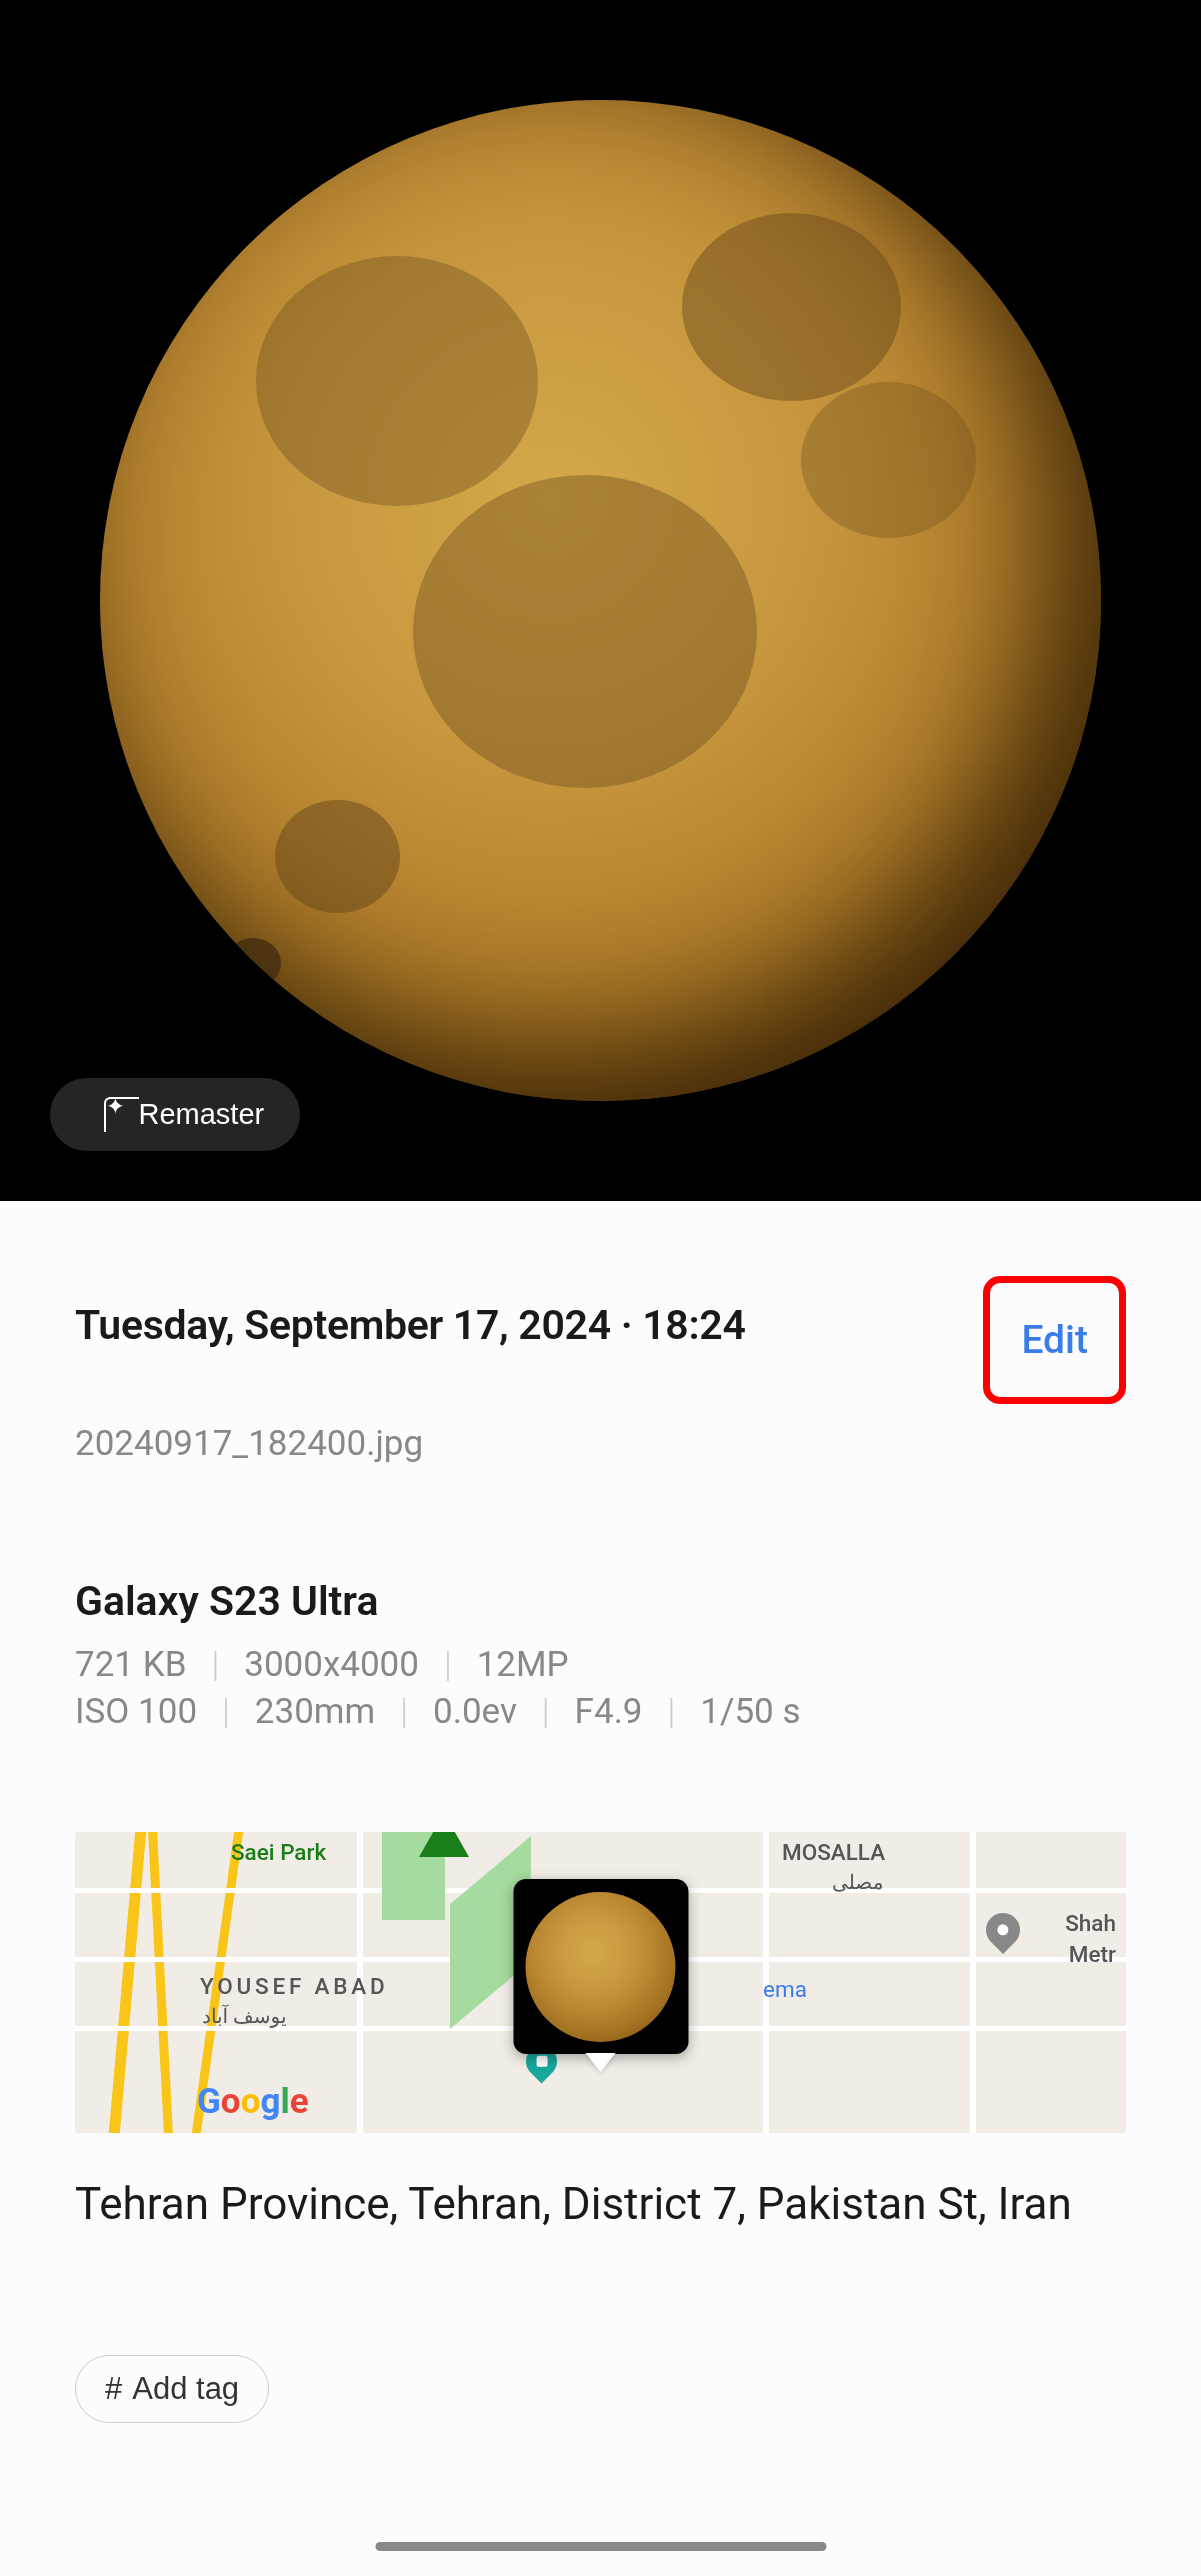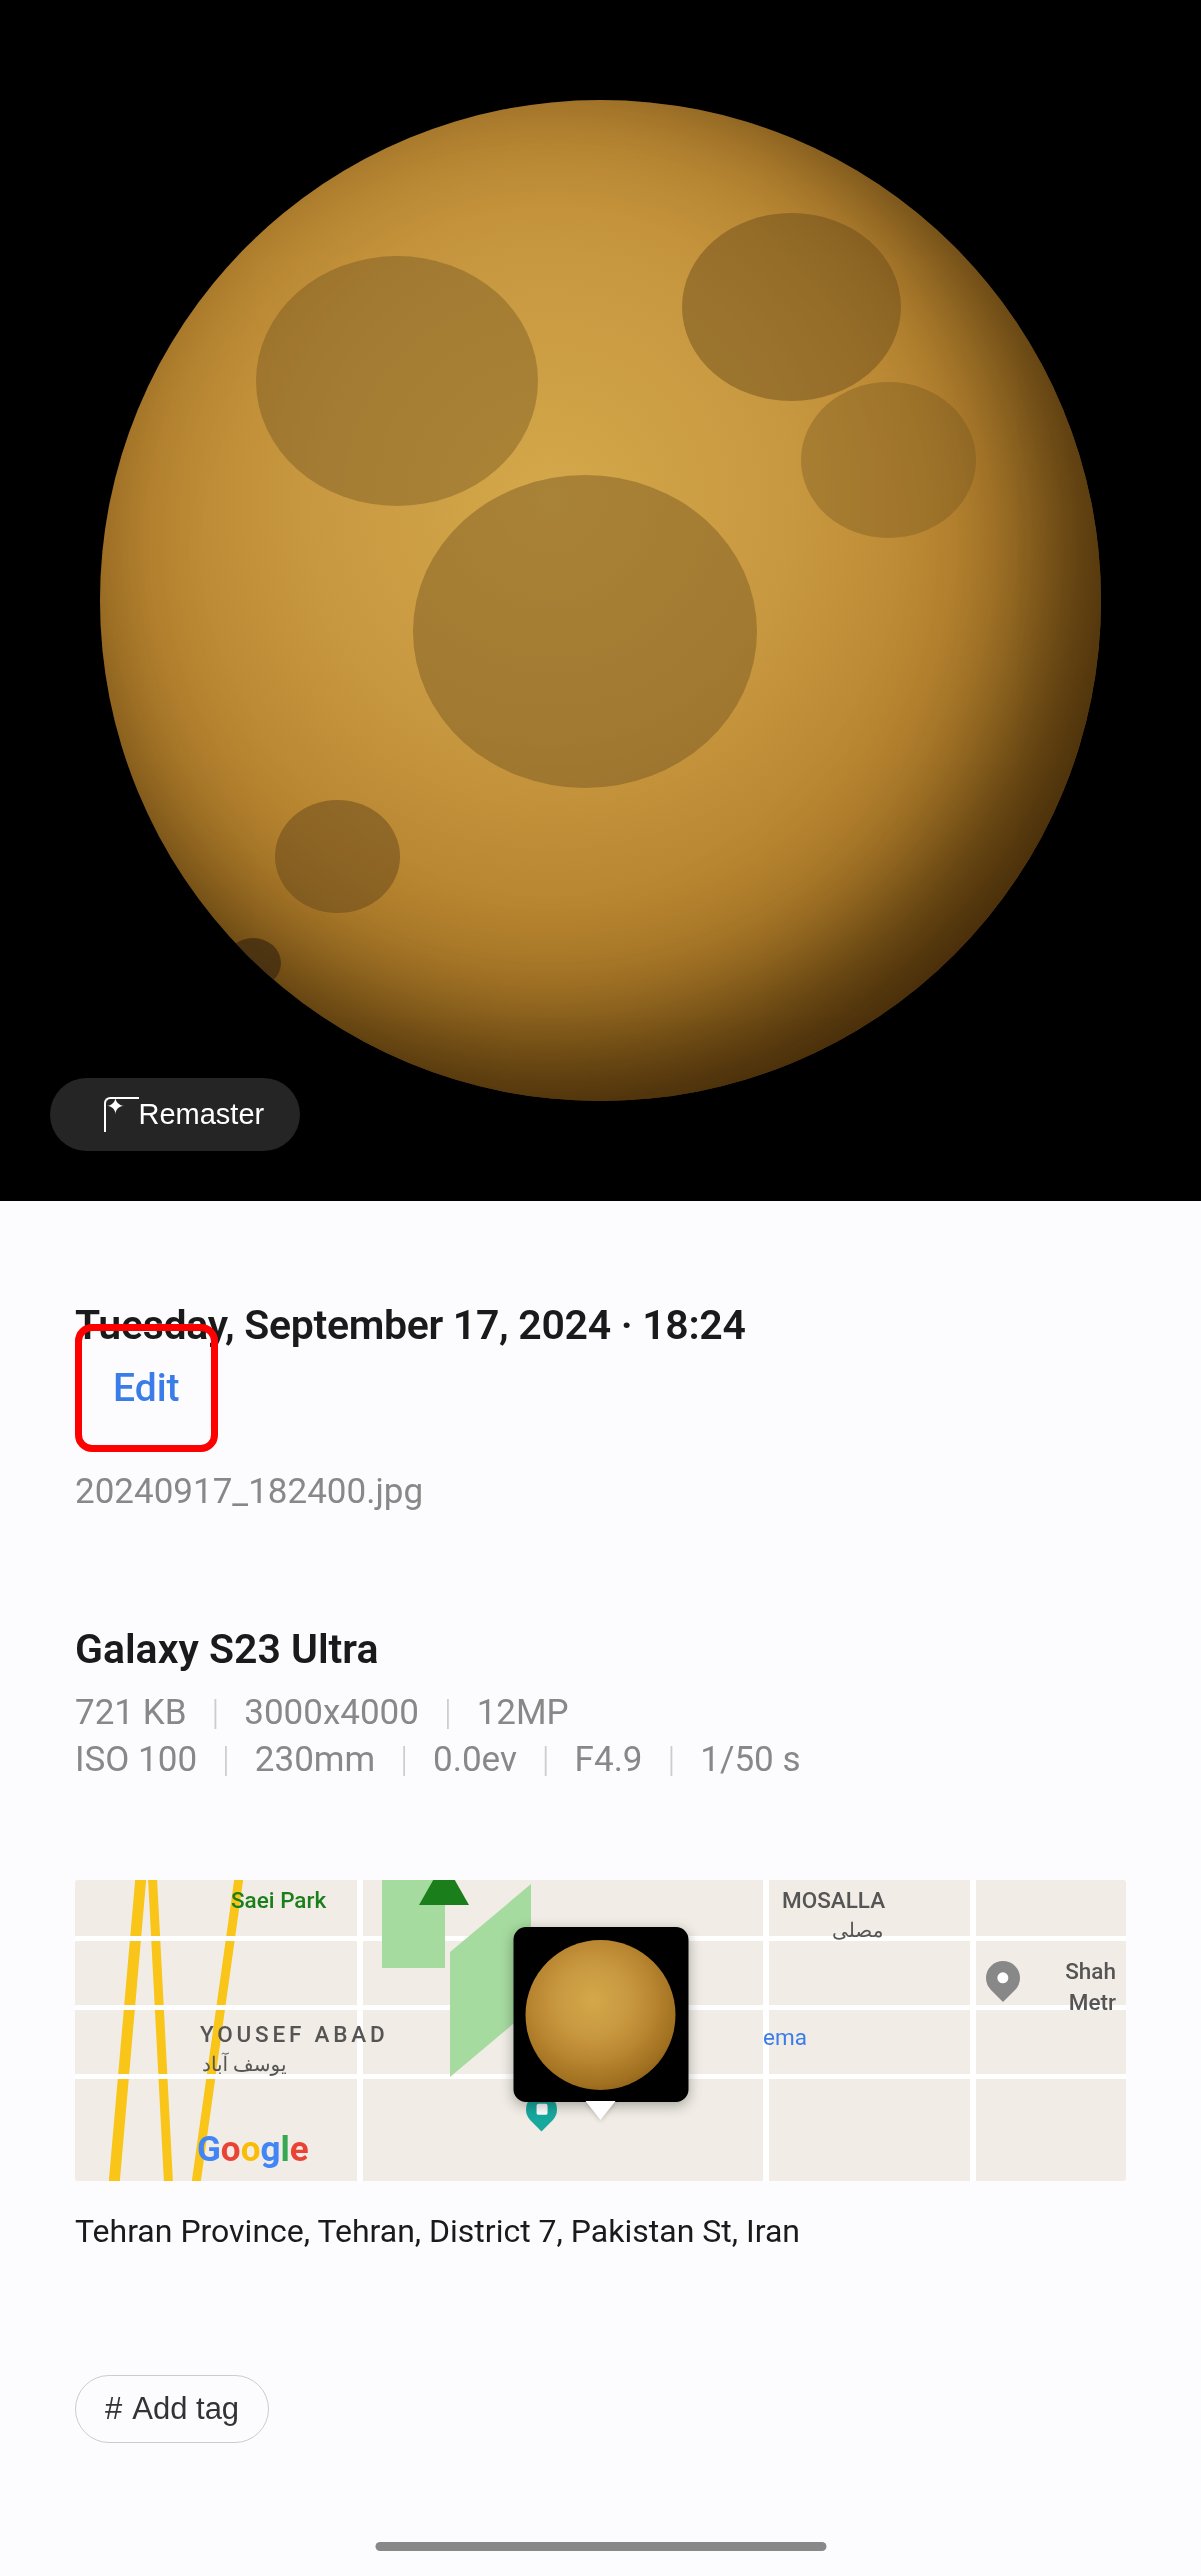--- a/index.html
+++ b/index.html
@@ -84,21 +84,20 @@
 
     .info-panel {
       padding: 100px 75px 50px 75px;
     }
 
     .header-row {
       display: flex;
       justify-content: space-between;
       align-items: flex-start;
       margin-bottom: 19px;
-      flex-direction: column;
     }
     .datetime {
       font-size: 41px;
       font-weight: 600;
       color: #1a1a1a;
       letter-spacing: -0.3px;
     }
     .edit-box {
       border: 7.5px solid #ff0000;
       border-radius: 17px;
@@ -257,23 +256,23 @@
       width: 0;
       height: 0;
       border-left: 15px solid transparent;
       border-right: 15px solid transparent;
       border-top: 19px solid #fff;
       margin: -1.3px auto 0;
       filter: drop-shadow(0 1.9px 2.5px rgba(0,0,0,0.2));
     }
 
     .address {
-      font-size: 32px;
+      font-size: 44px;
       color: #1a1a1a;
-      margin-top: 31px;
+      margin-top: 45px;
       font-weight: 400;
     }
 
     .tag-section {
       margin-top: 125px;
     }
     .tag-btn {
       display: inline-flex;
       align-items: center;
       gap: 10px;

